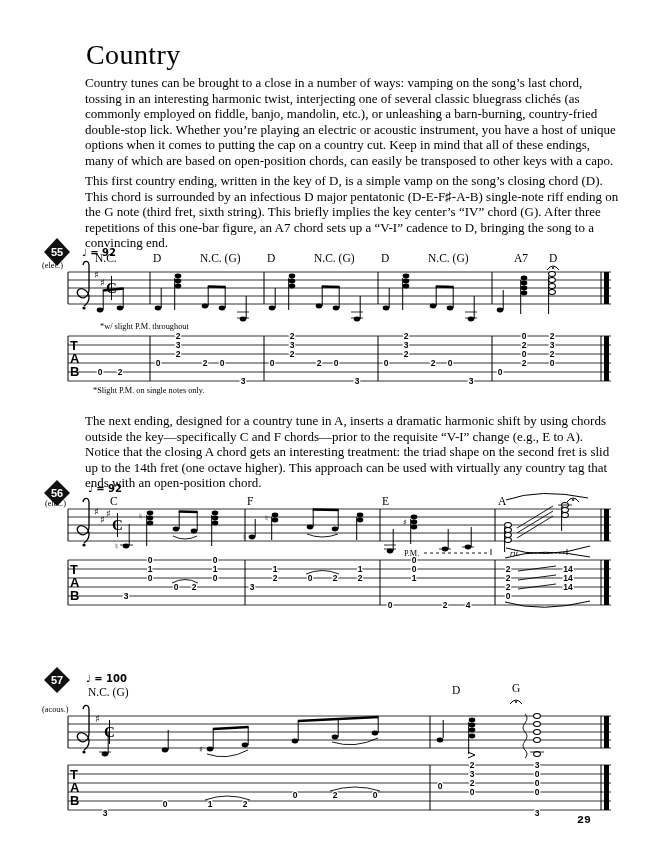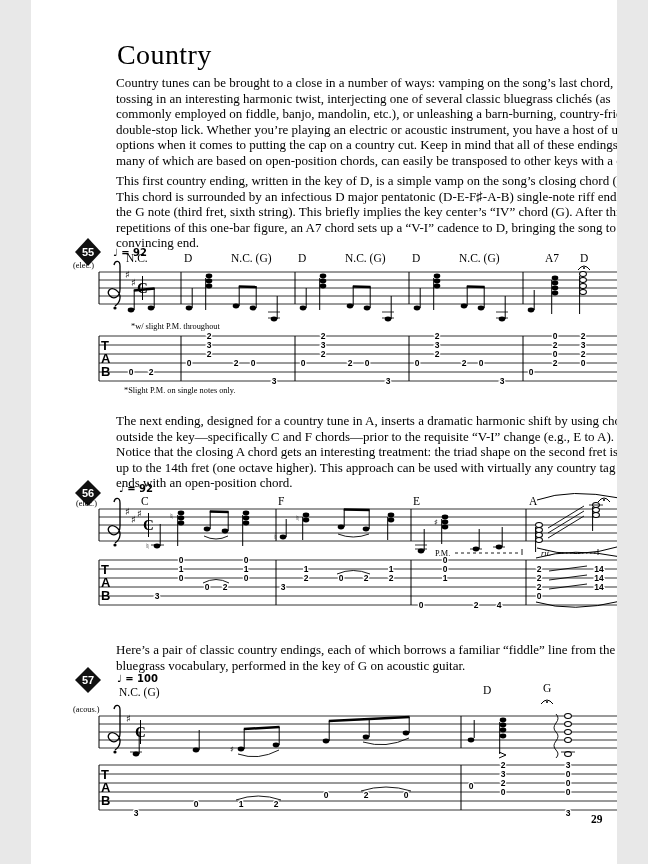--- a/index.html
+++ b/index.html
@@ -1,20 +1,20 @@
 <!DOCTYPE html>
 <html><head>
 <meta charset="utf-8">
 <style>
   html,body{margin:0;padding:0;background:#e8e8e8}
-  .page{position:relative;width:586px;height:864px;background:#fff;margin:0 auto;
+  .page{position:relative;width:648px;height:864px;background:#fff;margin:0 auto;
         font-family:"Liberation Serif",serif;color:#000;overflow:hidden}
   .title{position:absolute;left:86px;top:20px;font-size:28px;font-weight:400;letter-spacing:.4px}
   .para{position:absolute;left:85px;width:534px;font-size:13px;line-height:15.6px}
-  .pagenum{position:absolute;left:560px;top:813px;font-family:Liberation Serif, serif;
+  .pagenum{position:absolute;left:577px;top:813px;font-family:Liberation Mono, monospace;
            font-weight:bold;font-size:11.5px}
   svg.system{position:absolute;left:0}
   svg text{fill:#000}
   .ch{font-family:"Liberation Serif",serif;font-size:11.5px}
   .tn{font-family:"Liberation Sans",sans-serif;font-weight:bold;font-size:8.5px;
       text-anchor:middle;paint-order:stroke;stroke:#fff;stroke-width:2.6px}
   .tabL{font-family:"Liberation Sans",sans-serif;font-weight:bold;font-size:13px}
   .tempo{font-family:"DejaVu Sans",sans-serif;font-weight:bold;font-size:10px}
   .ann{font-family:"Liberation Serif",serif;font-size:8.3px}
   .annI{font-family:"Liberation Serif",serif;font-style:italic;font-size:8.5px}
@@ -26,21 +26,20 @@
 </head>
 <body>
 
 <div class="page">
 
   <h1 class="title">Country</h1>
 
   <p class="para" style="top:62px">Country tunes can be brought to a close in a number of ways: vamping on the song’s last chord, tossing in an interesting harmonic twist, interjecting one of several classic bluegrass clichés (as commonly employed on fiddle, banjo, mandolin, etc.), or unleashing a barn-burning, country-fried double-stop lick. Whether you’re playing an electric or acoustic instrument, you have a host of unique options when it comes to putting the cap on a country cut. Keep in mind that all of these endings, many of which are based on open-position chords, can easily be transposed to other keys with a capo.</p>
   <p class="para" style="top:160px">This first country ending, written in the key of D, is a simple vamp on the song’s closing chord (D). This chord is surrounded by an infectious D major pentatonic (D-E-F♯-A-B) single-note riff ending on the G note (third fret, sixth string). This briefly implies the key center’s “IV” chord (G). After three repetitions of this one-bar figure, an A7 chord sets up a “V-I” cadence to D, bringing the song to a convincing end.</p>
   <p class="para" style="top:400px">The next ending, designed for a country tune in A, inserts a dramatic harmonic shift by using chords outside the key—specifically C and F chords—prior to the requisite “V-I” change (e.g., E to A). Notice that the closing A chord gets an interesting treatment: the triad shape on the second fret is slid up to the 14th fret (one octave higher). This approach can be used with virtually any country tag that ends with an open-position chord.</p>
-  <p class="para" style="top:629px">Here’s a pair of classic country endings, each of which borrows a familiar “fiddle” line from the bluegrass vocabulary, performed in the key of G on acoustic guitar.</p>
 
   <svg class="system" style="top:232px" width="648" height="168" viewBox="0 0 648 168">
     <g>
       <polygon points="57,6 70,20 57,34 44,20" fill="#111"></polygon>
       <text class="bnum" x="57" y="24">55</text>
     </g>
     <text class="tempo" x="82" y="24">♩ = 92</text>
     <text class="ann" x="42" y="36">(elec.)</text>
 
     <g>

